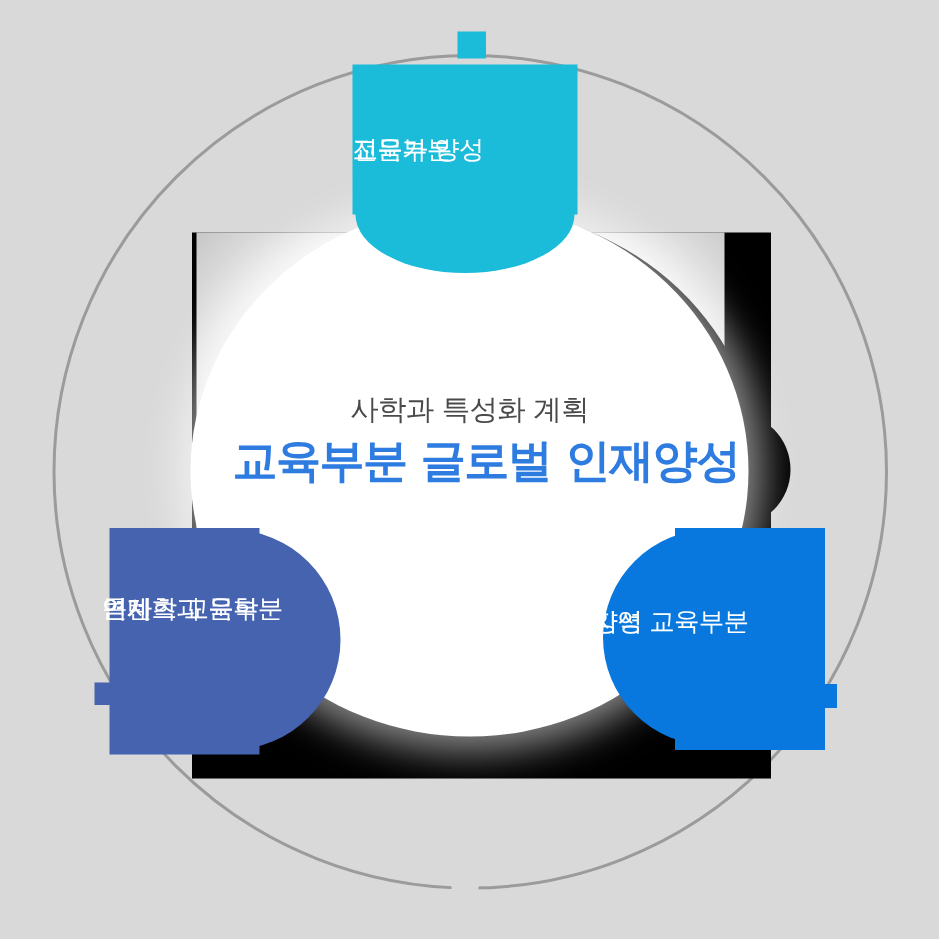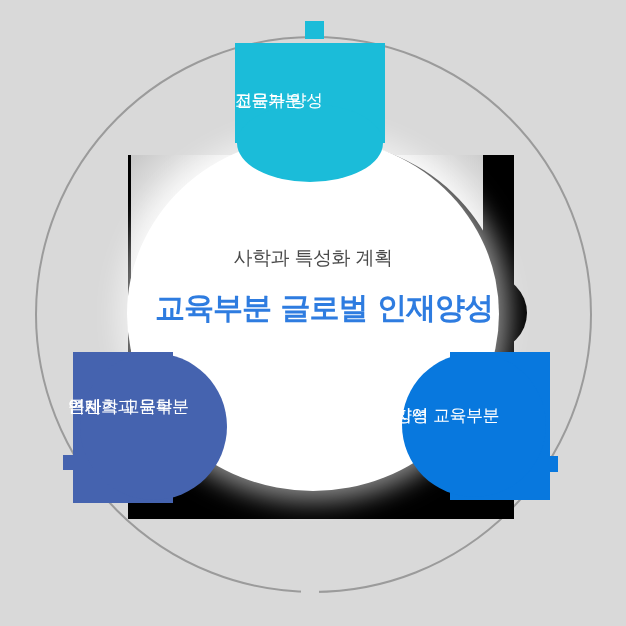--- a/index.html
+++ b/index.html
@@ -19,21 +19,21 @@
   .gradient-panel{
     left:131px;top:155px;width:352px;height:275px;
     background:radial-gradient(ellipse 240px 235px at 182px 159px,#ffffff 66%,#c9c9c9 100%);
   }
   .shadow-bulge{left:451px;top:275px;width:76px;height:76px;border-radius:50%;}
   .shadow-circle{left:130px;top:140px;width:378px;height:360px;border-radius:50%;}
   .center-circle{left:127px;top:137px;width:372px;height:354px;border-radius:50%;
     box-shadow:0 0 26px 10px rgba(255,255,255,0.55);}
 
   
-  .center-subtitle{left:163px;top:246px;width:300px;text-align:center;
+  .center-subtitle{left:163px;top:262px;width:300px;text-align:center;
     font-size:19px;line-height:22px;letter-spacing:-0.5px;font-weight:500;}
   .center-title{left:124px;top:289px;width:400px;text-align:center;
     font-size:30px;line-height:38px;font-weight:bold;letter-spacing:-1px;}
 
   
   .pin-top{left:305px;top:21px;width:19px;height:18px;}
   .bubble-top-body{left:235px;top:43px;width:150px;height:100px;}
   .bubble-top-round{left:237px;top:104px;width:146px;height:78px;border-radius:50%;}
   .bubble-top-label{left:235px;top:88px;width:150px;text-align:center;
     font-size:17px;line-height:25px;font-weight:500;letter-spacing:-0.5px;}

